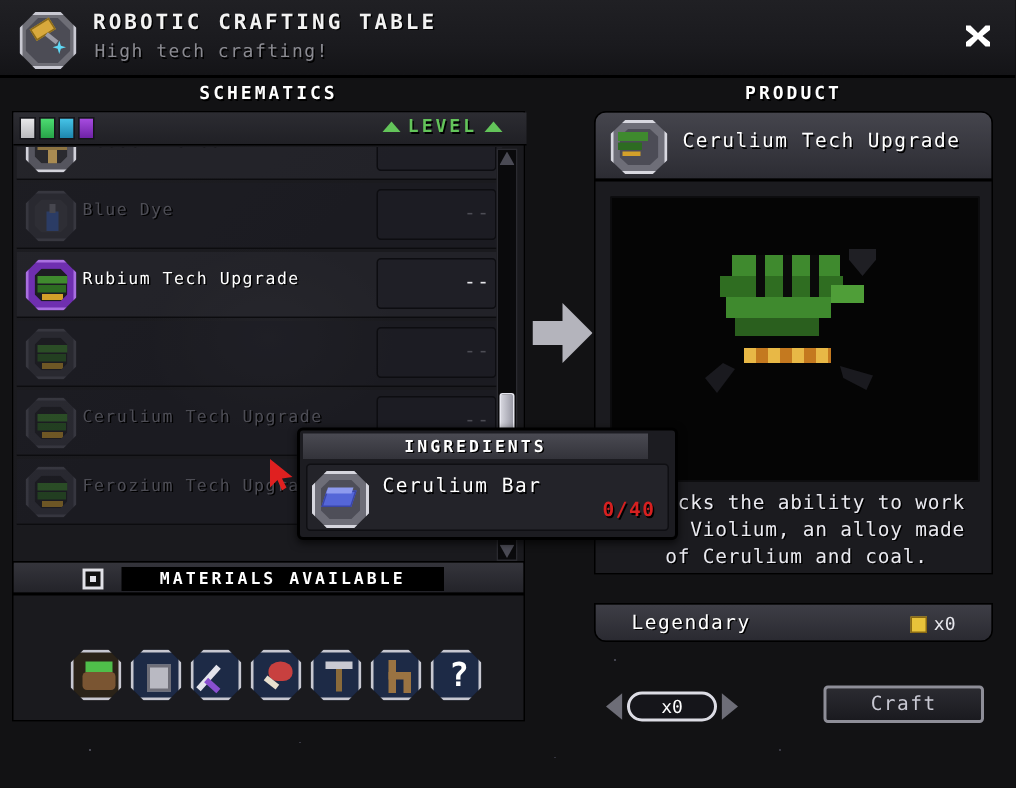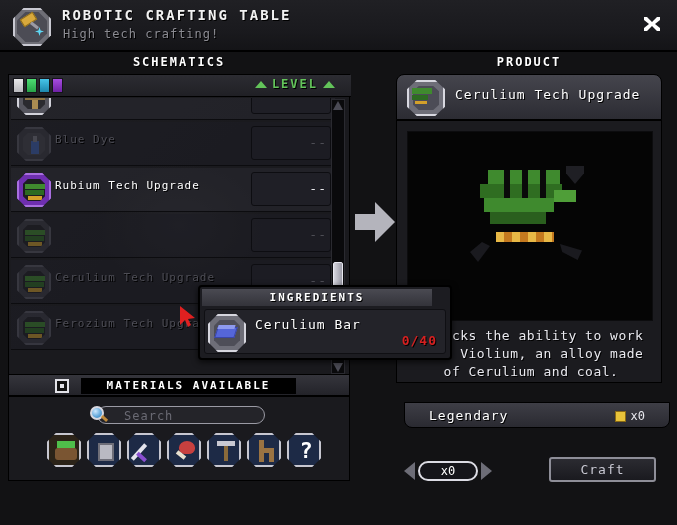--- a/index.html
+++ b/index.html
@@ -314,21 +314,21 @@
 
   .prod-desc {
     position:absolute; left:14px; top:206px; width:240px;
     font-size:13px; line-height:18px; color:#e9e9ef; letter-spacing:.5px;
     text-align:center; text-shadow:1px 1px 0 #000;
   }
 
   .rarity-bar {
     position:absolute; left:8px; top:328px; width:266px; height:26px;
     background:linear-gradient(180deg,#3e3e46,#2a2a31);
-    border:1px solid #000; border-radius:0 0 8px 8px;margin-left:8px;
+    border:1px solid #000; border-radius:0 0 8px 8px;
   }
   .rarity-txt {
     position:absolute; left:24px; top:5px; font-size:13px; color:#fff;
     letter-spacing:1px; text-shadow:1px 1px 0 #000;
   }
   .rarity-count {
     position:absolute; right:24px; top:6px; display:flex; align-items:center; gap:5px;
   }
   .rarity-count .cube { width:11px; height:11px; background:#e8c33a; border:1px solid #8a6a14; }
   .rarity-count span { font-size:12px; color:#e8e8ee; }
@@ -526,27 +526,20 @@
     </div>
 
     <div class="matbar">
       <div class="mat-sq">
           <i></i>
         </div>
       <div class="mat-label">MATERIALS AVAILABLE</div>
     </div>
 
     <div class="matpanel">
-      <div class="searchwrap">
-        <div class="mag">
-          <div class="lens"></div>
-            <div class="handle"></div>
-        </div>
-        <div class="ph">Search</div>
-      </div>
       <div class="cats" id="category-row">
           <div class="cat c-plant">
             <div class="g2"></div>
             <div class="g1"></div>
           </div>
           <div class="cat ">
             <div class="blk"></div>
           </div>
           <div class="cat ">
             <div class="swd"></div>

